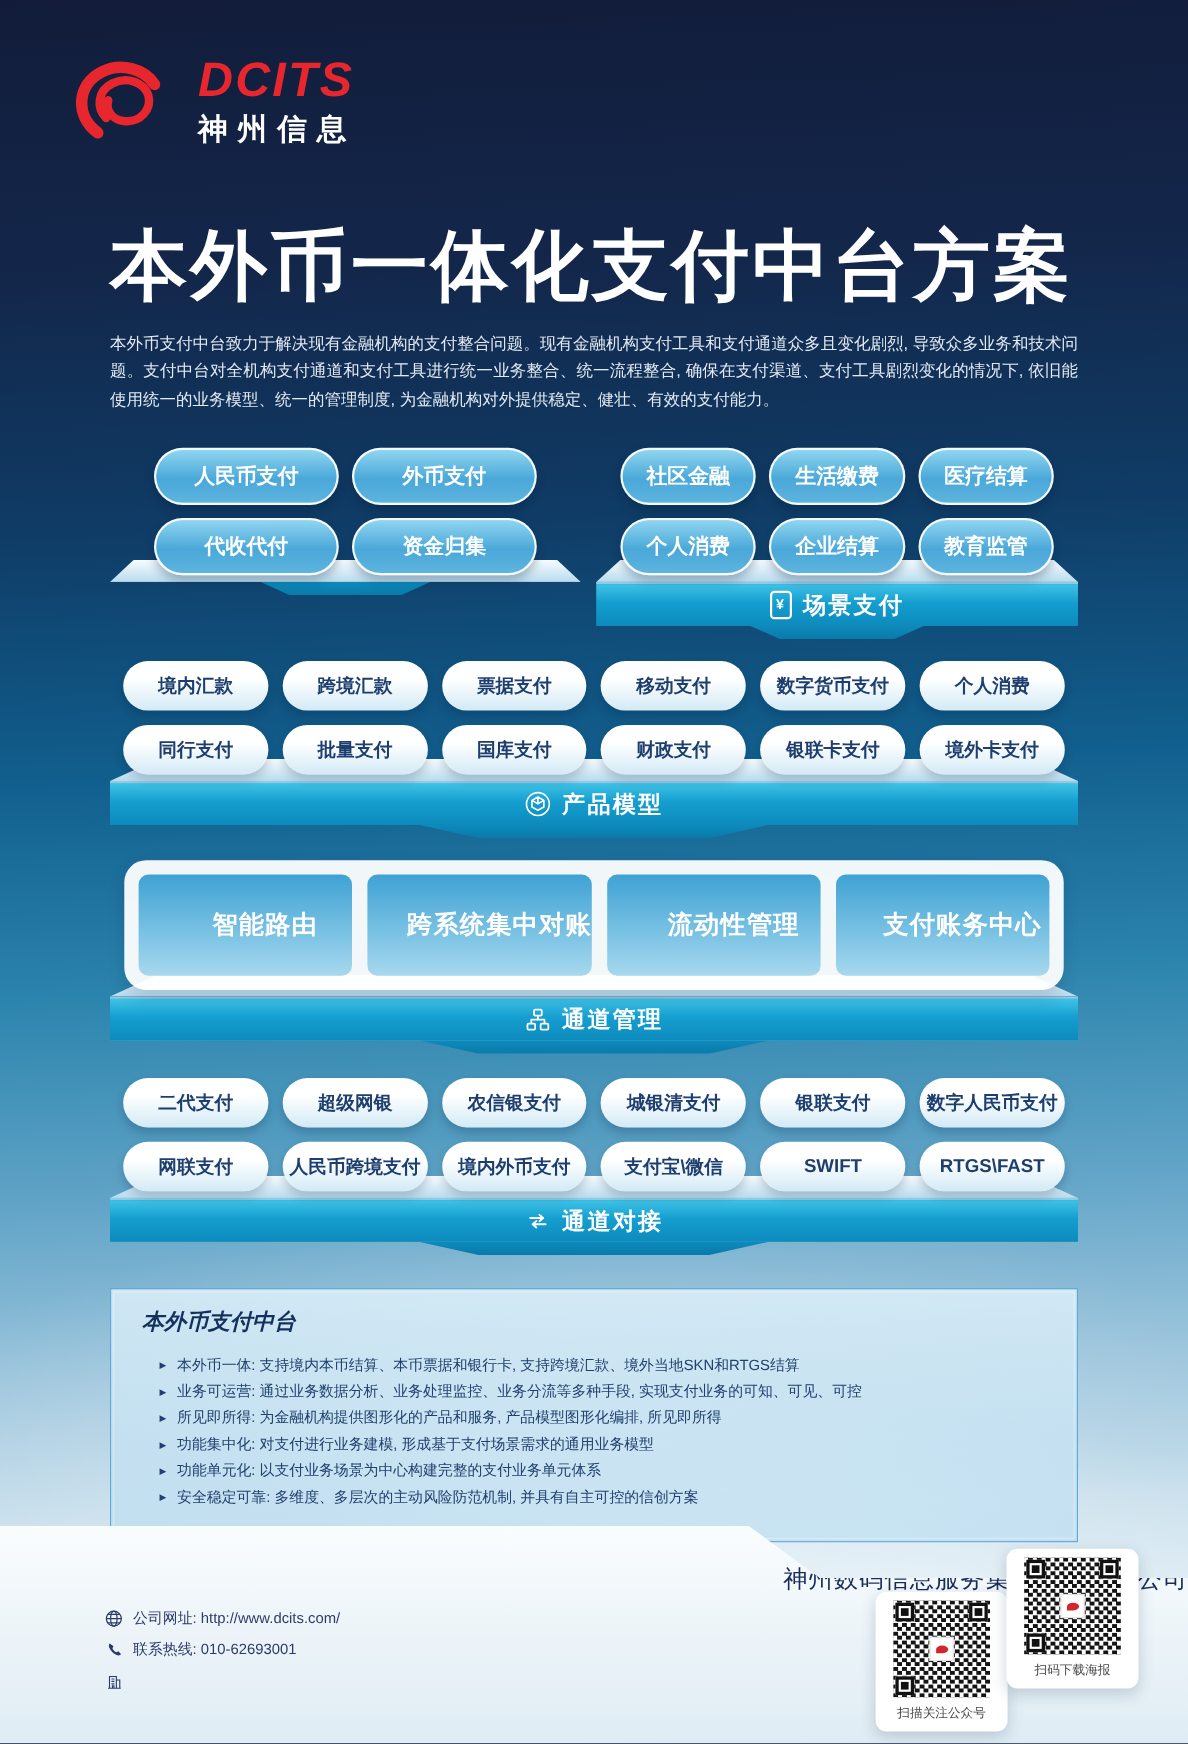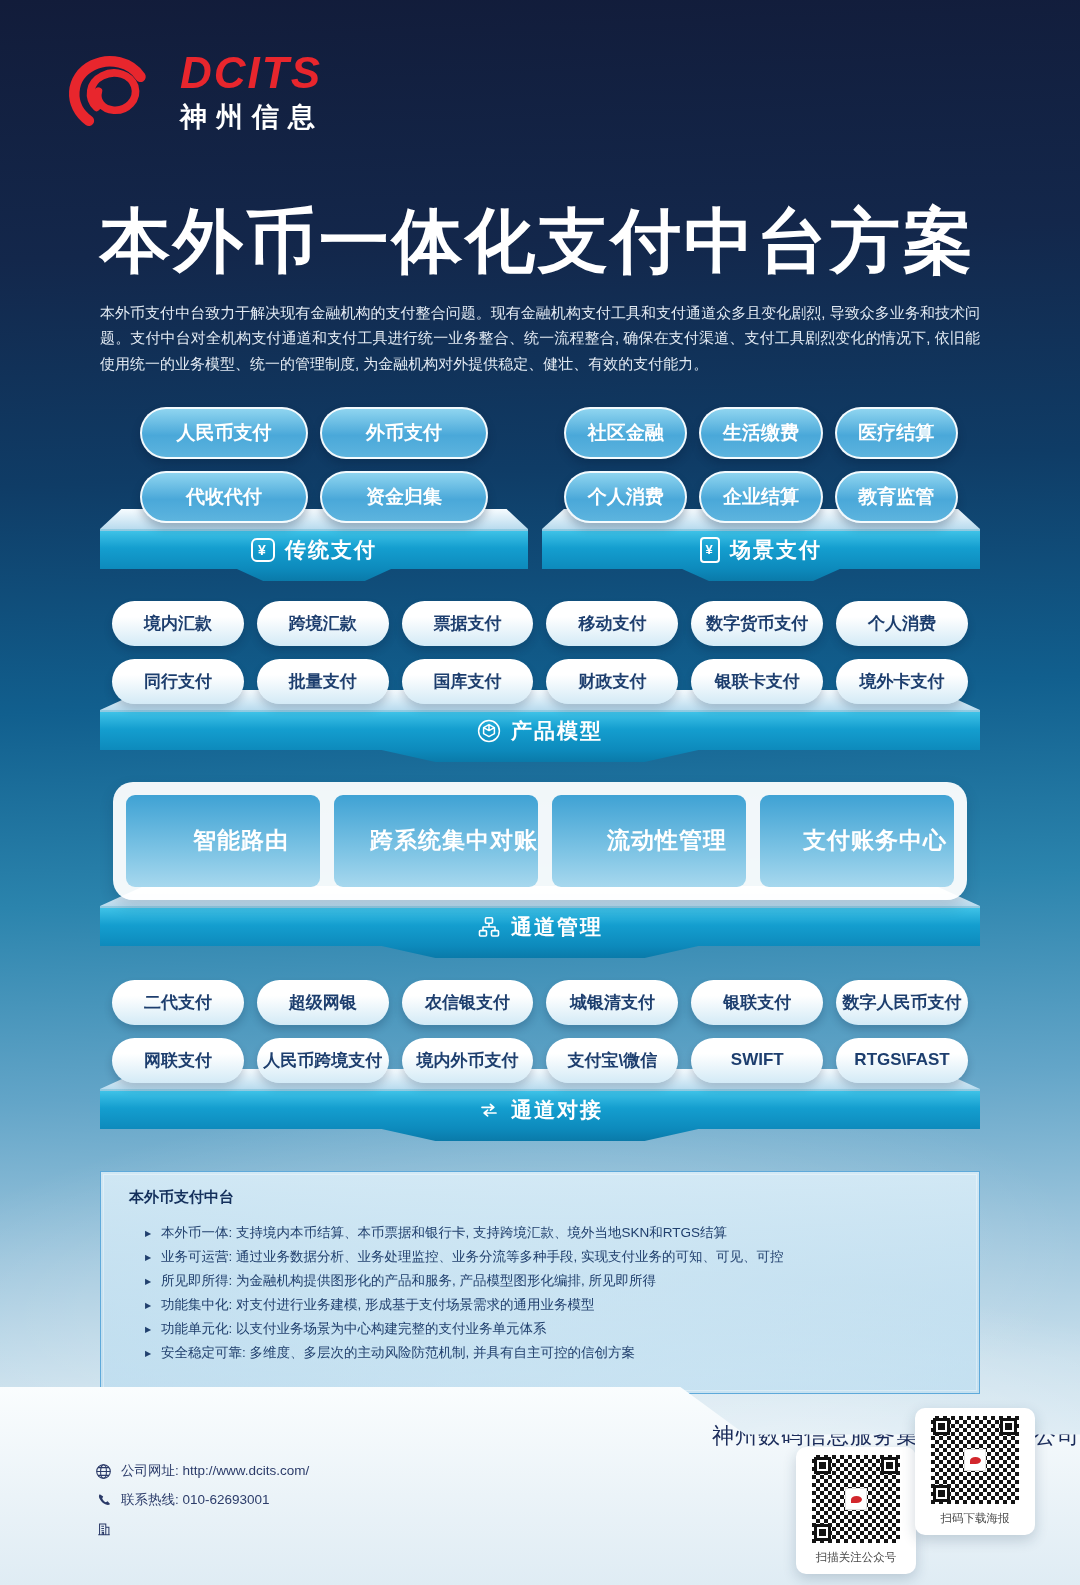--- a/index.html
+++ b/index.html
@@ -54,21 +54,21 @@
     box-shadow:0 6px 14px rgba(10,40,70,.18);position:relative;z-index:2;}
   .box-grid{display:grid;grid-template-columns:repeat(4,1fr);gap:14px;}
   .bigbox{height:92px;border-radius:9px;display:flex;align-items:center;justify-content:center;
     background:linear-gradient(180deg,#3fa2d4 0%,#7cc3e4 60%,#a7d8ee 100%);
     color:#fff;font-size:23px;font-weight:bold;letter-spacing:1px;white-space:nowrap;padding-left:36px;}
 
   
   .info{margin-top:30px;border:1px solid #5ea9da;outline:1px solid rgba(255,255,255,.35);outline-offset:-4px;
     background:linear-gradient(180deg,rgba(222,240,250,.85),rgba(180,218,240,.55));
     padding:16px 28px 14px;}
-  .info-title{font-size:15px;font-weight:bold;color:#14305c;margin-bottom:10px;}
+  .info-title{font-size:20px;font-weight:bold;color:#14305c;margin-bottom:10px;font-style:italic;}
   .bullets{list-style:none;margin:14px;padding:0;}
   .bullets li{position:relative;padding-left:18px;font-size:13.5px;color:#21406e;line-height:1.78;}
   .bullets li::before{content:"▶";position:absolute;left:2px;top:6px;font-size:8px;color:#21406e;}
 
   
   .footer{position:absolute;left:0;right:0;bottom:0;height:198px;z-index:3;
     background:linear-gradient(180deg,#fafdfe 0%,#ebf3f8 55%,#dfecf4 100%);
     clip-path:polygon(0 0,63% 0,69% 24%,100% 24%,100% 100%,0 100%);}
   .footer-inner{padding:34px 0 0 95px;}
   .company{font-size:22px;font-weight:normal;color:#1a2b5a;letter-spacing:1px;text-align:right;}
@@ -125,24 +125,20 @@
 
     <div class="platform-row">
       <div class="platform p-left">
         <div class="pill-grid grid-2">
             <div class="pill blue">人民币支付</div>
             <div class="pill blue">外币支付</div>
             <div class="pill blue">代收代付</div>
             <div class="pill blue">资金归集</div>
           </div>
         <div class="deck"></div>
-        <div class="band">
-          <span class="yen-box"></span>
-          <span>传统支付</span>
-        </div>
         <div class="notch"></div>
       </div>
 
       <div class="platform p-right">
         <div class="pill-grid grid-3">
             <div class="pill blue">社区金融</div>
             <div class="pill blue">生活缴费</div>
             <div class="pill blue">医疗结算</div>
             <div class="pill blue">个人消费</div>
             <div class="pill blue">企业结算</div>

